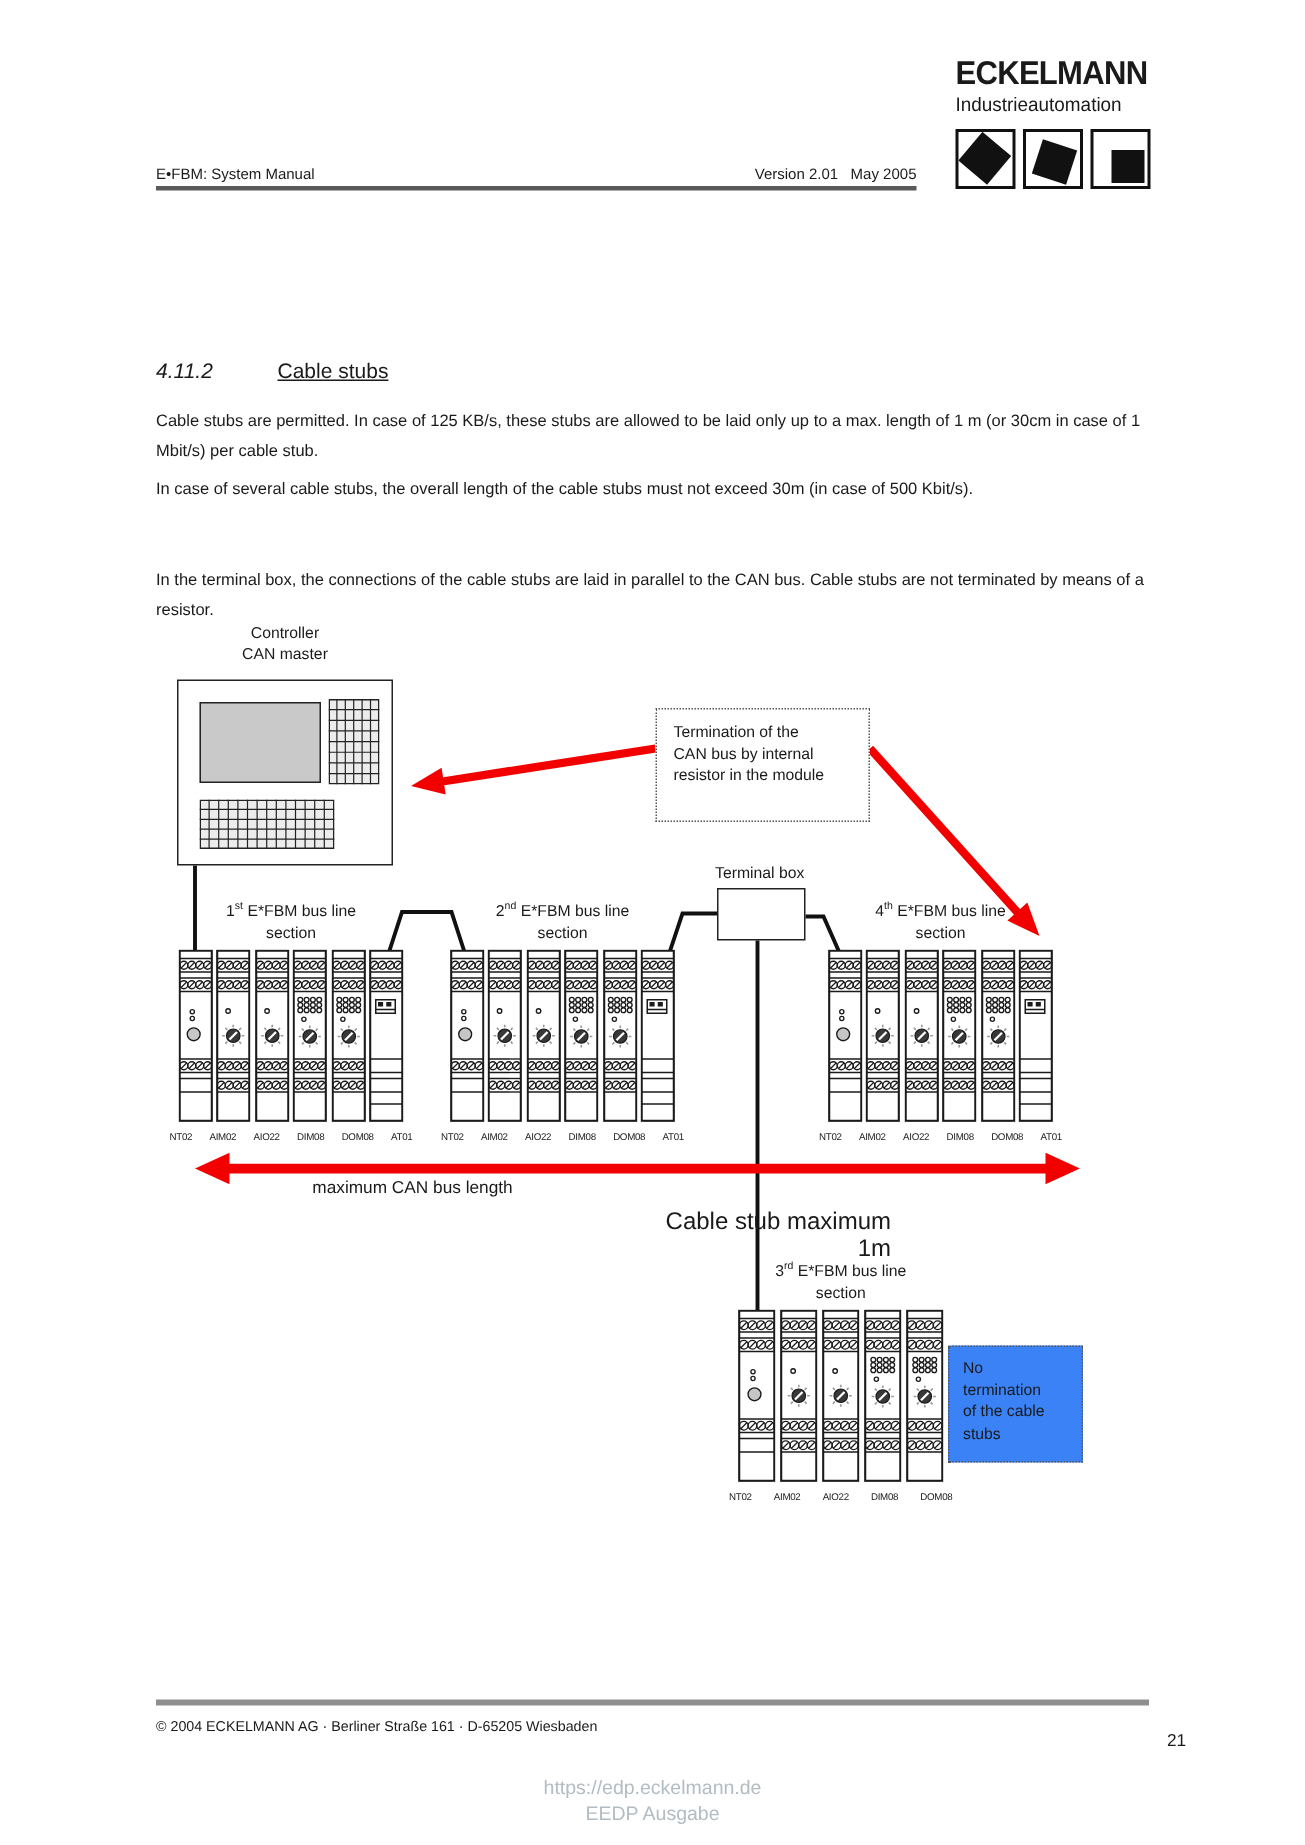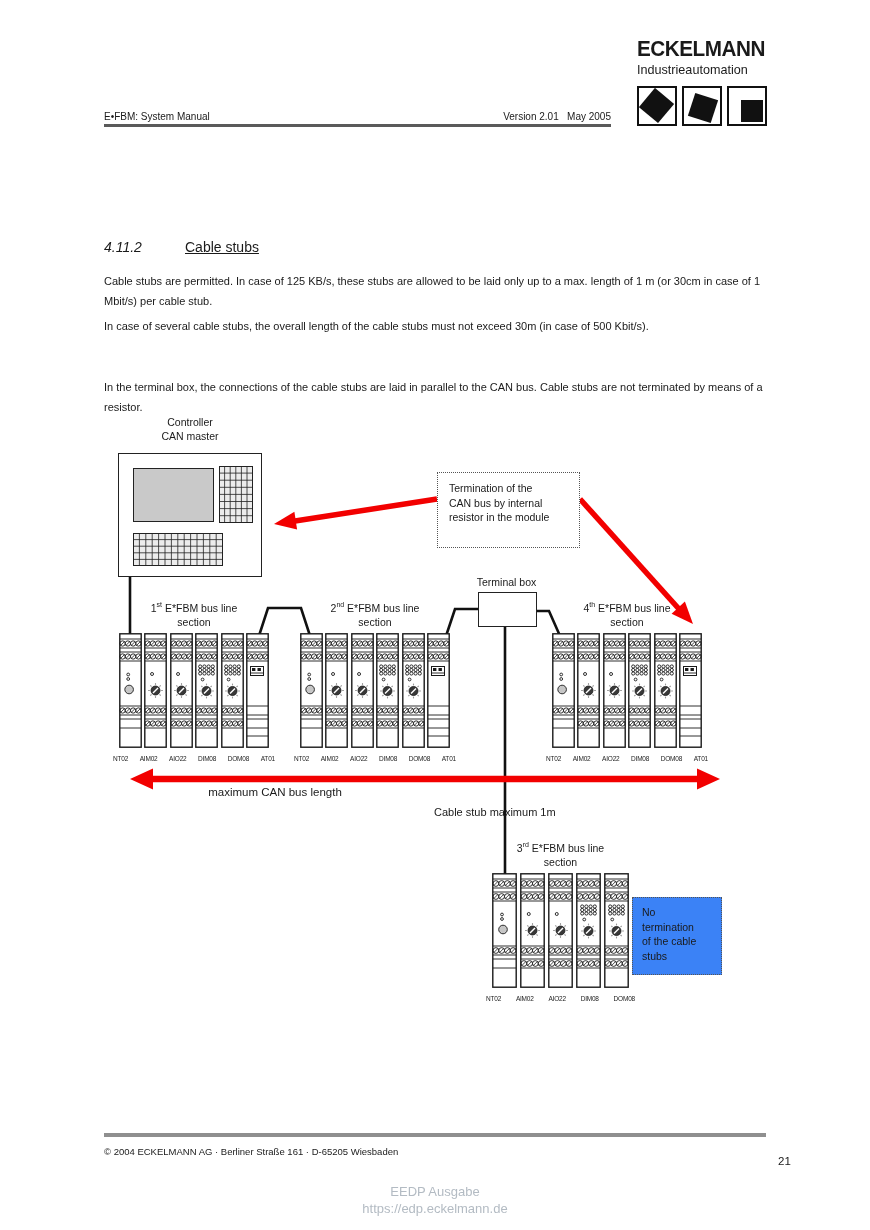--- a/index.html
+++ b/index.html
@@ -32,21 +32,21 @@
   .ctrl-screen{left:14px;top:14px;width:79px;height:52px;background:#c9c9c9;border:1px solid #222;}
   .term-note{left:332px;top:57px;width:143px;height:76px;border:1.6px dotted #555;box-sizing:border-box;
              padding:8px 0 0 11px;font-size:10.5px;line-height:14.5px;background:#fff;}
   .tbox-label{left:341px;top:161px;width:121px;text-align:center;font-size:10.5px;}
   .tbox{left:373px;top:177px;width:57px;height:33px;border:1.6px solid #222;background:#fff;}
   .sec-label{text-align:center;font-size:10.5px;line-height:14px;position:absolute;}
   .sec-label sup{font-size:7px;}
   .mod-row{position:absolute;display:flex;justify-content:space-between;}
   .names-row{position:absolute;display:flex;justify-content:space-between;font-size:6.5px;color:#222;letter-spacing:-0.2px;}
   .max-bus-label{left:60px;top:371px;width:220px;text-align:center;font-size:11.5px;}
-  .stub-label{left:329px;top:391px;width:160px;text-align:left;font-size:11px;}
+  .stub-label{left:329px;top:391px;width:160px;text-align:right;font-size:16px;}
   .noterm-note{left:527px;top:482px;width:90px;height:78px;border:1.6px dotted #555;box-sizing:border-box;
                padding:7px 0 0 9px;font-size:10.5px;line-height:14.5px;background:#3b82f6;}
   
   .ftr-rule{left:104px;top:1133px;width:662px;height:4px;background:#8f8f8f;}
   .ftr-1{left:104px;top:1146px;font-size:9.5px;}
   .ftr-2{left:104px;top:1161px;font-size:9.5px;}
   .page-num{left:778px;top:1155px;font-size:11.5px;}
   .watermark{left:260px;top:1183px;width:350px;text-align:center;font-size:13px;line-height:17px;color:#b3bbc3;}
 </style>
 </head>
@@ -1434,17 +1434,17 @@
       <div>termination</div>
       <div>of the cable</div>
       <div>stubs</div>
     </div>
   </div>
 
   <div class="abs ftr-rule"></div>
   <div class="abs ftr-1">©  2004 ECKELMANN AG · Berliner Straße 161 · D-65205 Wiesbaden</div>
   <div class="abs page-num">21</div>
   <div class="abs watermark">
+    <div>https://edp.eckelmann.de</div>
     <div>EEDP Ausgabe</div>
-    <div>https://edp.eckelmann.de</div>
   </div>
 
 </div>
 
 </body></html>

